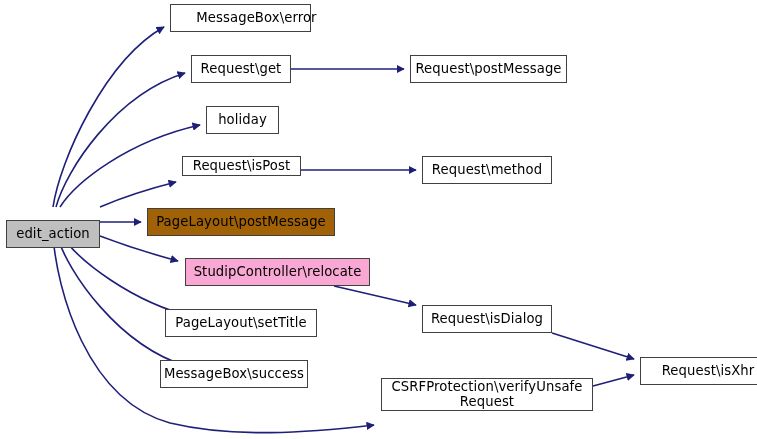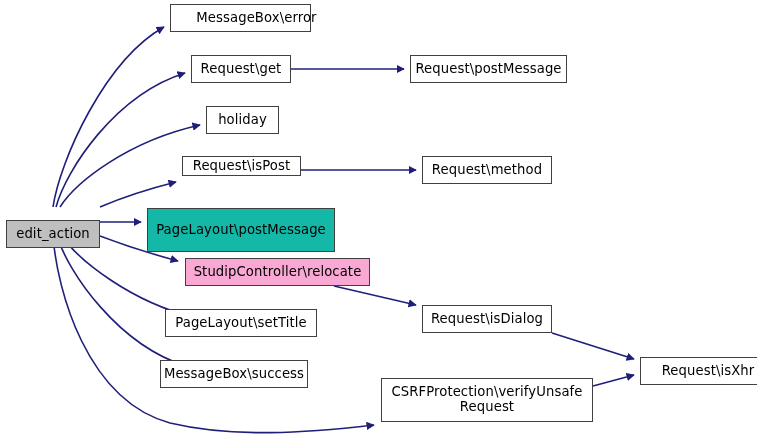--- a/index.html
+++ b/index.html
@@ -88,25 +88,25 @@
       <path d="M 593 386 L 634 375"></path>
     </g>
   </svg>
 
   <div id="nodes">
       <div class="node root" style="left: 6px; top: 208px; width: 94px; height: 28px; background: rgb(191, 191, 191); border-color: rgb(64, 64, 64);">edit_action</div>
       <div class="node" style="left: 170px; top: 4px; width: 141px; height: 28px; background: rgb(255, 255, 255); border-color: rgb(64, 64, 64); padding-left: 32px;">MessageBox\error</div>
       <div class="node" style="left: 191px; top: 55px; width: 100px; height: 28px; background: rgb(255, 255, 255); border-color: rgb(64, 64, 64);">Request\get</div>
       <div class="node" style="left: 206px; top: 106px; width: 73px; height: 28px; background: rgb(255, 255, 255); border-color: rgb(64, 64, 64);">holiday</div>
       <div class="node" style="left: 182px; top: 156px; width: 119px; height: 20px; background: rgb(255, 255, 255); border-color: rgb(64, 64, 64);">Request\isPost</div>
-      <div class="node" style="left: 147px; top: 208px; width: 188px; height: 44px; background: #14b8a6; border-color: rgb(64, 64, 64);">PageLayout\postMessage</div>
+      <div class="node" style="left: 147px; top: 208px; width: 188px; height: 28px; background: #a16207; border-color: rgb(64, 64, 64);">PageLayout\postMessage</div>
       <div class="node" style="left: 149px; top: 258px; width: 185px; height: 28px; background: #f9a8d4; border-color: rgb(64, 64, 64); margin-left: 36px;">StudipController\relocate</div>
       <div class="node" style="left: 165px; top: 309px; width: 152px; height: 28px; background: rgb(255, 255, 255); border-color: rgb(64, 64, 64);">PageLayout\setTitle</div>
       <div class="node" style="left: 160px; top: 360px; width: 148px; height: 28px; background: rgb(255, 255, 255); border-color: rgb(64, 64, 64);">MessageBox\success</div>
       <div class="node" style="left: 410px; top: 55px; width: 157px; height: 28px; background: rgb(255, 255, 255); border-color: rgb(64, 64, 64);">Request\postMessage</div>
       <div class="node" style="left: 422px; top: 156px; width: 130px; height: 28px; background: rgb(255, 255, 255); border-color: rgb(64, 64, 64);">Request\method</div>
       <div class="node" style="left: 422px; top: 305px; width: 130px; height: 28px; background: rgb(255, 255, 255); border-color: rgb(64, 64, 64);">Request\isDialog</div>
-      <div class="node" style="left: 381px; top: 378px; width: 212px; height: 44px; background: rgb(255, 255, 255); border-color: rgb(64, 64, 64);">CSRFProtection\verifyUnsafe
+      <div class="node" style="left: 381px; top: 378px; width: 212px; height: 33px; background: rgb(255, 255, 255); border-color: rgb(64, 64, 64);">CSRFProtection\verifyUnsafe
 Request</div>
       <div class="node" style="left: 640px; top: 357px; width: 136px; height: 28px; background: rgb(255, 255, 255); border-color: rgb(64, 64, 64);">Request\isXhr</div>
     </div>
 
 </div>
 
 </body></html>

